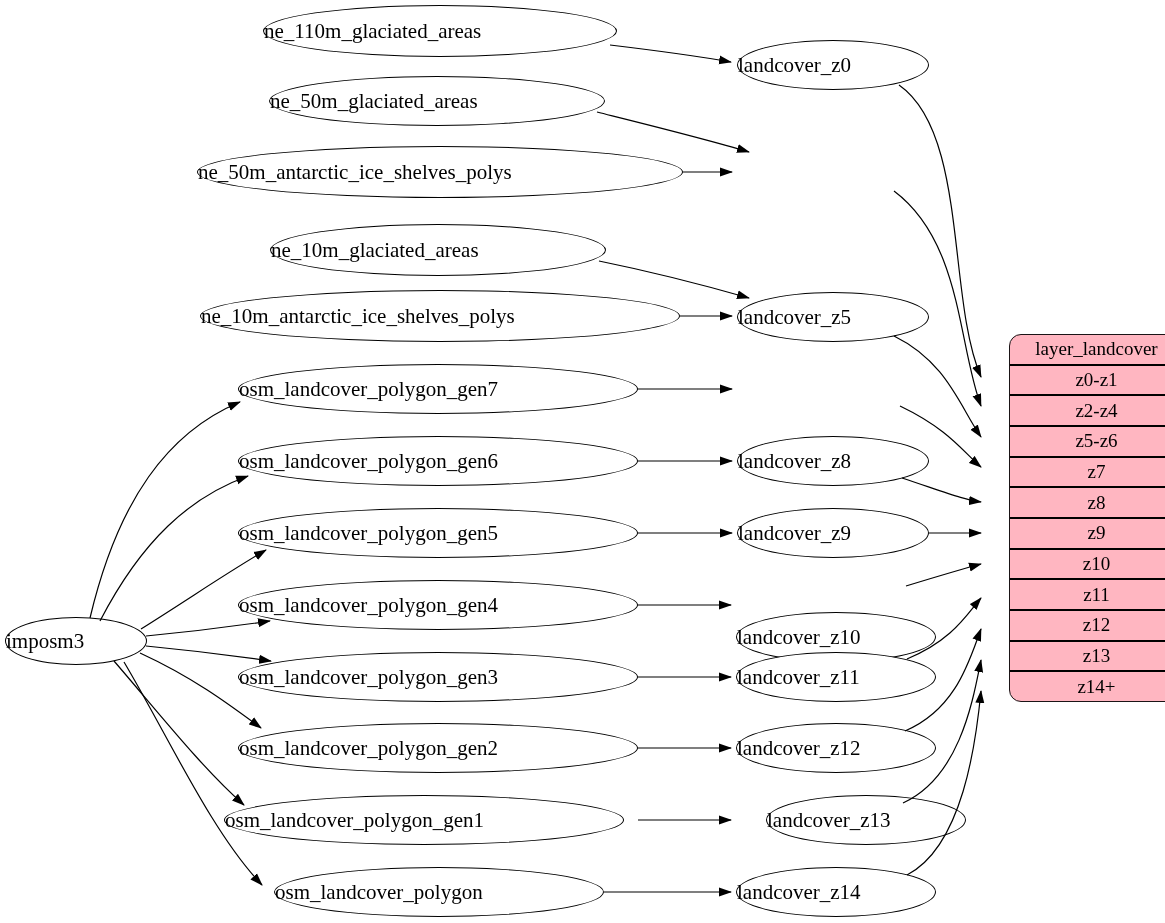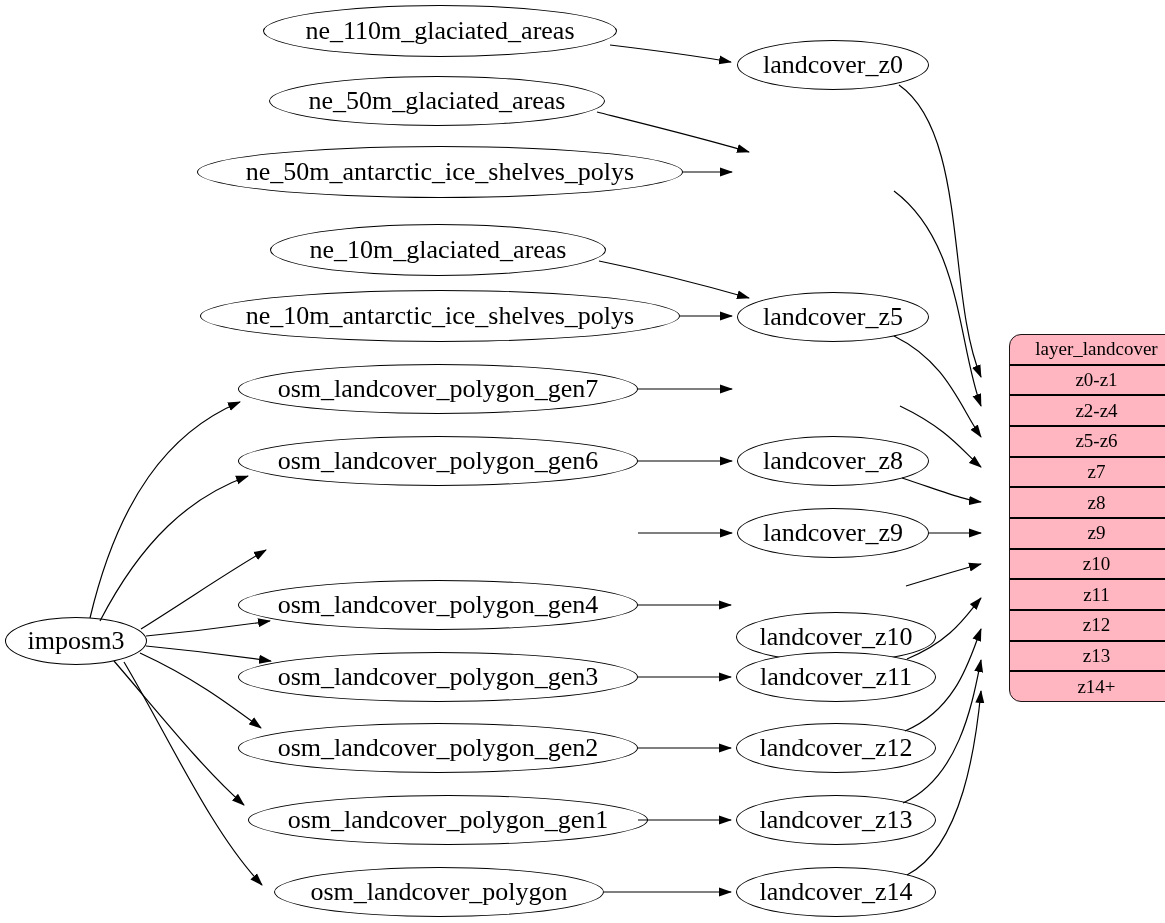--- a/index.html
+++ b/index.html
@@ -9,22 +9,22 @@
     background:#ffffff;
     font-family:"Liberation Serif", serif;
     overflow:hidden;
   }
   .node{
     position:absolute;
     box-sizing:border-box;
     border:1px solid #000000;
     border-radius:50%;
     background:#ffffff;
-    display:flex;align-items:center;justify-content:center;
-    font-size:26px;color:#000000;
+    display:flex;align-items:center;
+    font-size:21px;color:#000000;
     white-space:nowrap;
     z-index:2;
   }
   #edges{
     position:absolute;left:0;top:0;width:1165px;height:923px;
     z-index:3;pointer-events:none;
   }
   .record{
     position:absolute;
     box-sizing:border-box;
@@ -76,34 +76,37 @@
     </div>
 
   <div class="node" style="left:238px;top:364px;width:400px;height:50px">
     <span>osm_landcover_polygon_gen7</span>
     </div>
 
   <div class="node" style="left:238px;top:436px;width:400px;height:50px">
     <span>osm_landcover_polygon_gen6</span>
     </div>
 
+  <div class="node" style="left:238px;top:508px;width:400px;height:50px">
+    <span>osm_landcover_polygon_gen5</span>
+    </div>
 
   <div class="node" style="left:238px;top:580px;width:400px;height:50px">
     <span>osm_landcover_polygon_gen4</span>
     </div>
 
   <div class="node" style="left:238px;top:652px;width:400px;height:50px">
     <span>osm_landcover_polygon_gen3</span>
     </div>
 
   <div class="node" style="left:238px;top:723px;width:400px;height:50px">
     <span>osm_landcover_polygon_gen2</span>
     </div>
 
-  <div class="node" style="left:248px;top:795px;width:400px;height:50px">
+  <div class="node" style="left:224px;top:795px;width:400px;height:50px">
     <span>osm_landcover_polygon_gen1</span>
     </div>
 
   <div class="node" style="left:274px;top:867px;width:330px;height:50px">
     <span>osm_landcover_polygon</span>
     </div>
 
   <div class="node" style="left:737px;top:40px;width:192px;height:50px">
     <span>landcover_z0</span>
     </div>
@@ -127,21 +130,21 @@
     </div>
 
   <div class="node" style="left:736px;top:652px;width:200px;height:50px">
     <span>landcover_z11</span>
     </div>
 
   <div class="node" style="left:736px;top:723px;width:200px;height:50px">
     <span>landcover_z12</span>
     </div>
 
-  <div class="node" style="left:736px;top:795px;width:200px;height:50px">
+  <div class="node" style="left:766px;top:795px;width:200px;height:50px">
     <span>landcover_z13</span>
     </div>
 
   <div class="node" style="left:736px;top:867px;width:200px;height:50px">
     <span>landcover_z14</span>
     </div>
 
   <div class="record">
     <div class="cell">layer_landcover</div>
     <div class="cell">z0-z1</div>

